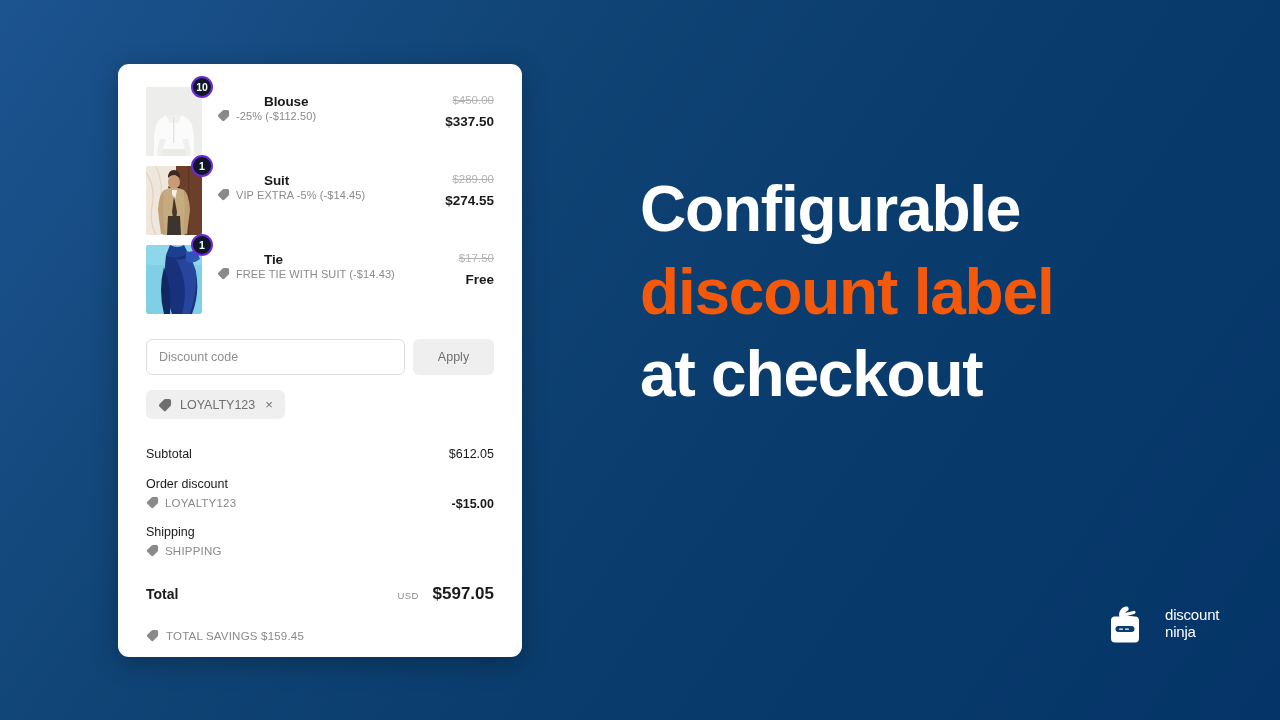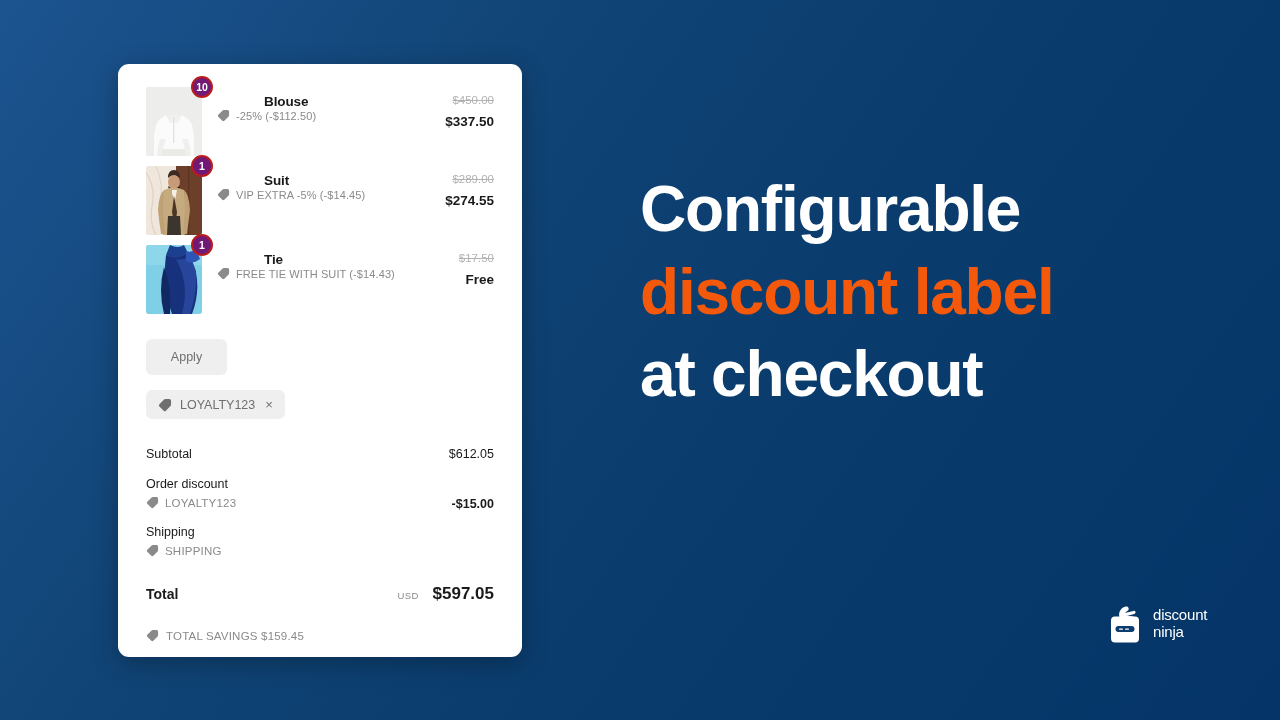--- a/index.html
+++ b/index.html
@@ -47,28 +47,28 @@
     background: #e8e8e8;
     position: relative;
   }
   .thumb svg { display: block; width: 100%; height: 100%; }
 
   .qty-badge {
     position: absolute;
     top: -11px; right: -11px;
     width: 22px; height: 22px;
     border-radius: 50%;
-    background: #701a75;
+    background: #0f172a;
     color: #ffffff;
     font-size: 10.5px;
     font-weight: 700;
     display: flex;
     align-items: center;
     justify-content: center;
-    border: 2px solid #b91c1c;
+    border: 2px solid #6d28d9;
     line-height: 1;
   }
 
   .item-mid {
     flex: 1 1 auto;
     padding-left: 15px;
     padding-top: 10px;
   }
   .item-title {
     font-size: 13.5px;
@@ -223,21 +223,21 @@
   }
   .headline .hl { color: #f4590b; }
   .headline .ln { display: block; }
 
   
   .logo {
     position: absolute;
     left: 1110px; top: 604px;
     display: flex;
     align-items: center;
-    gap: 9px;
+    gap: 21px;
   }
   .logo-mark { width: 34px; height: 40px; flex: 0 0 34px; }
   .logo-mark svg { display: block; }
   .logo-text {
     color: #ffffff;
     font-size: 15px;
     line-height: 1.12;
     letter-spacing: -0.2px;
   }
   .logo-text span { display: block; }
@@ -351,20 +351,21 @@
         <div class="item-right">
           <span class="price-old">$17.50</span>
           <span class="price-new">Free</span>
         </div>
       </div>
 
     </div>
 
     
     <div class="code-row">
+      <input class="code-input" type="text" placeholder="Discount code" style="">
       <button class="apply-btn">Apply</button>
     </div>
 
     <div class="chip">
       <span class="tag-ico">
         <svg width="14" height="14" viewBox="0 0 16 16" aria-hidden="true">
             <path d="M1.6 7.1 6.9 1.8a2 2 0 0 1 1.4-.6h4.6a2 2 0 0 1 2 2v4.6a2 2 0 0 1-.6 1.4L9 14.5a1.8 1.8 0 0 1-2.5 0L1.6 9.6a1.8 1.8 0 0 1 0-2.5Z" fill="#6f6f6f"></path>
           </svg>
       </span>
       <span>LOYALTY123</span>

